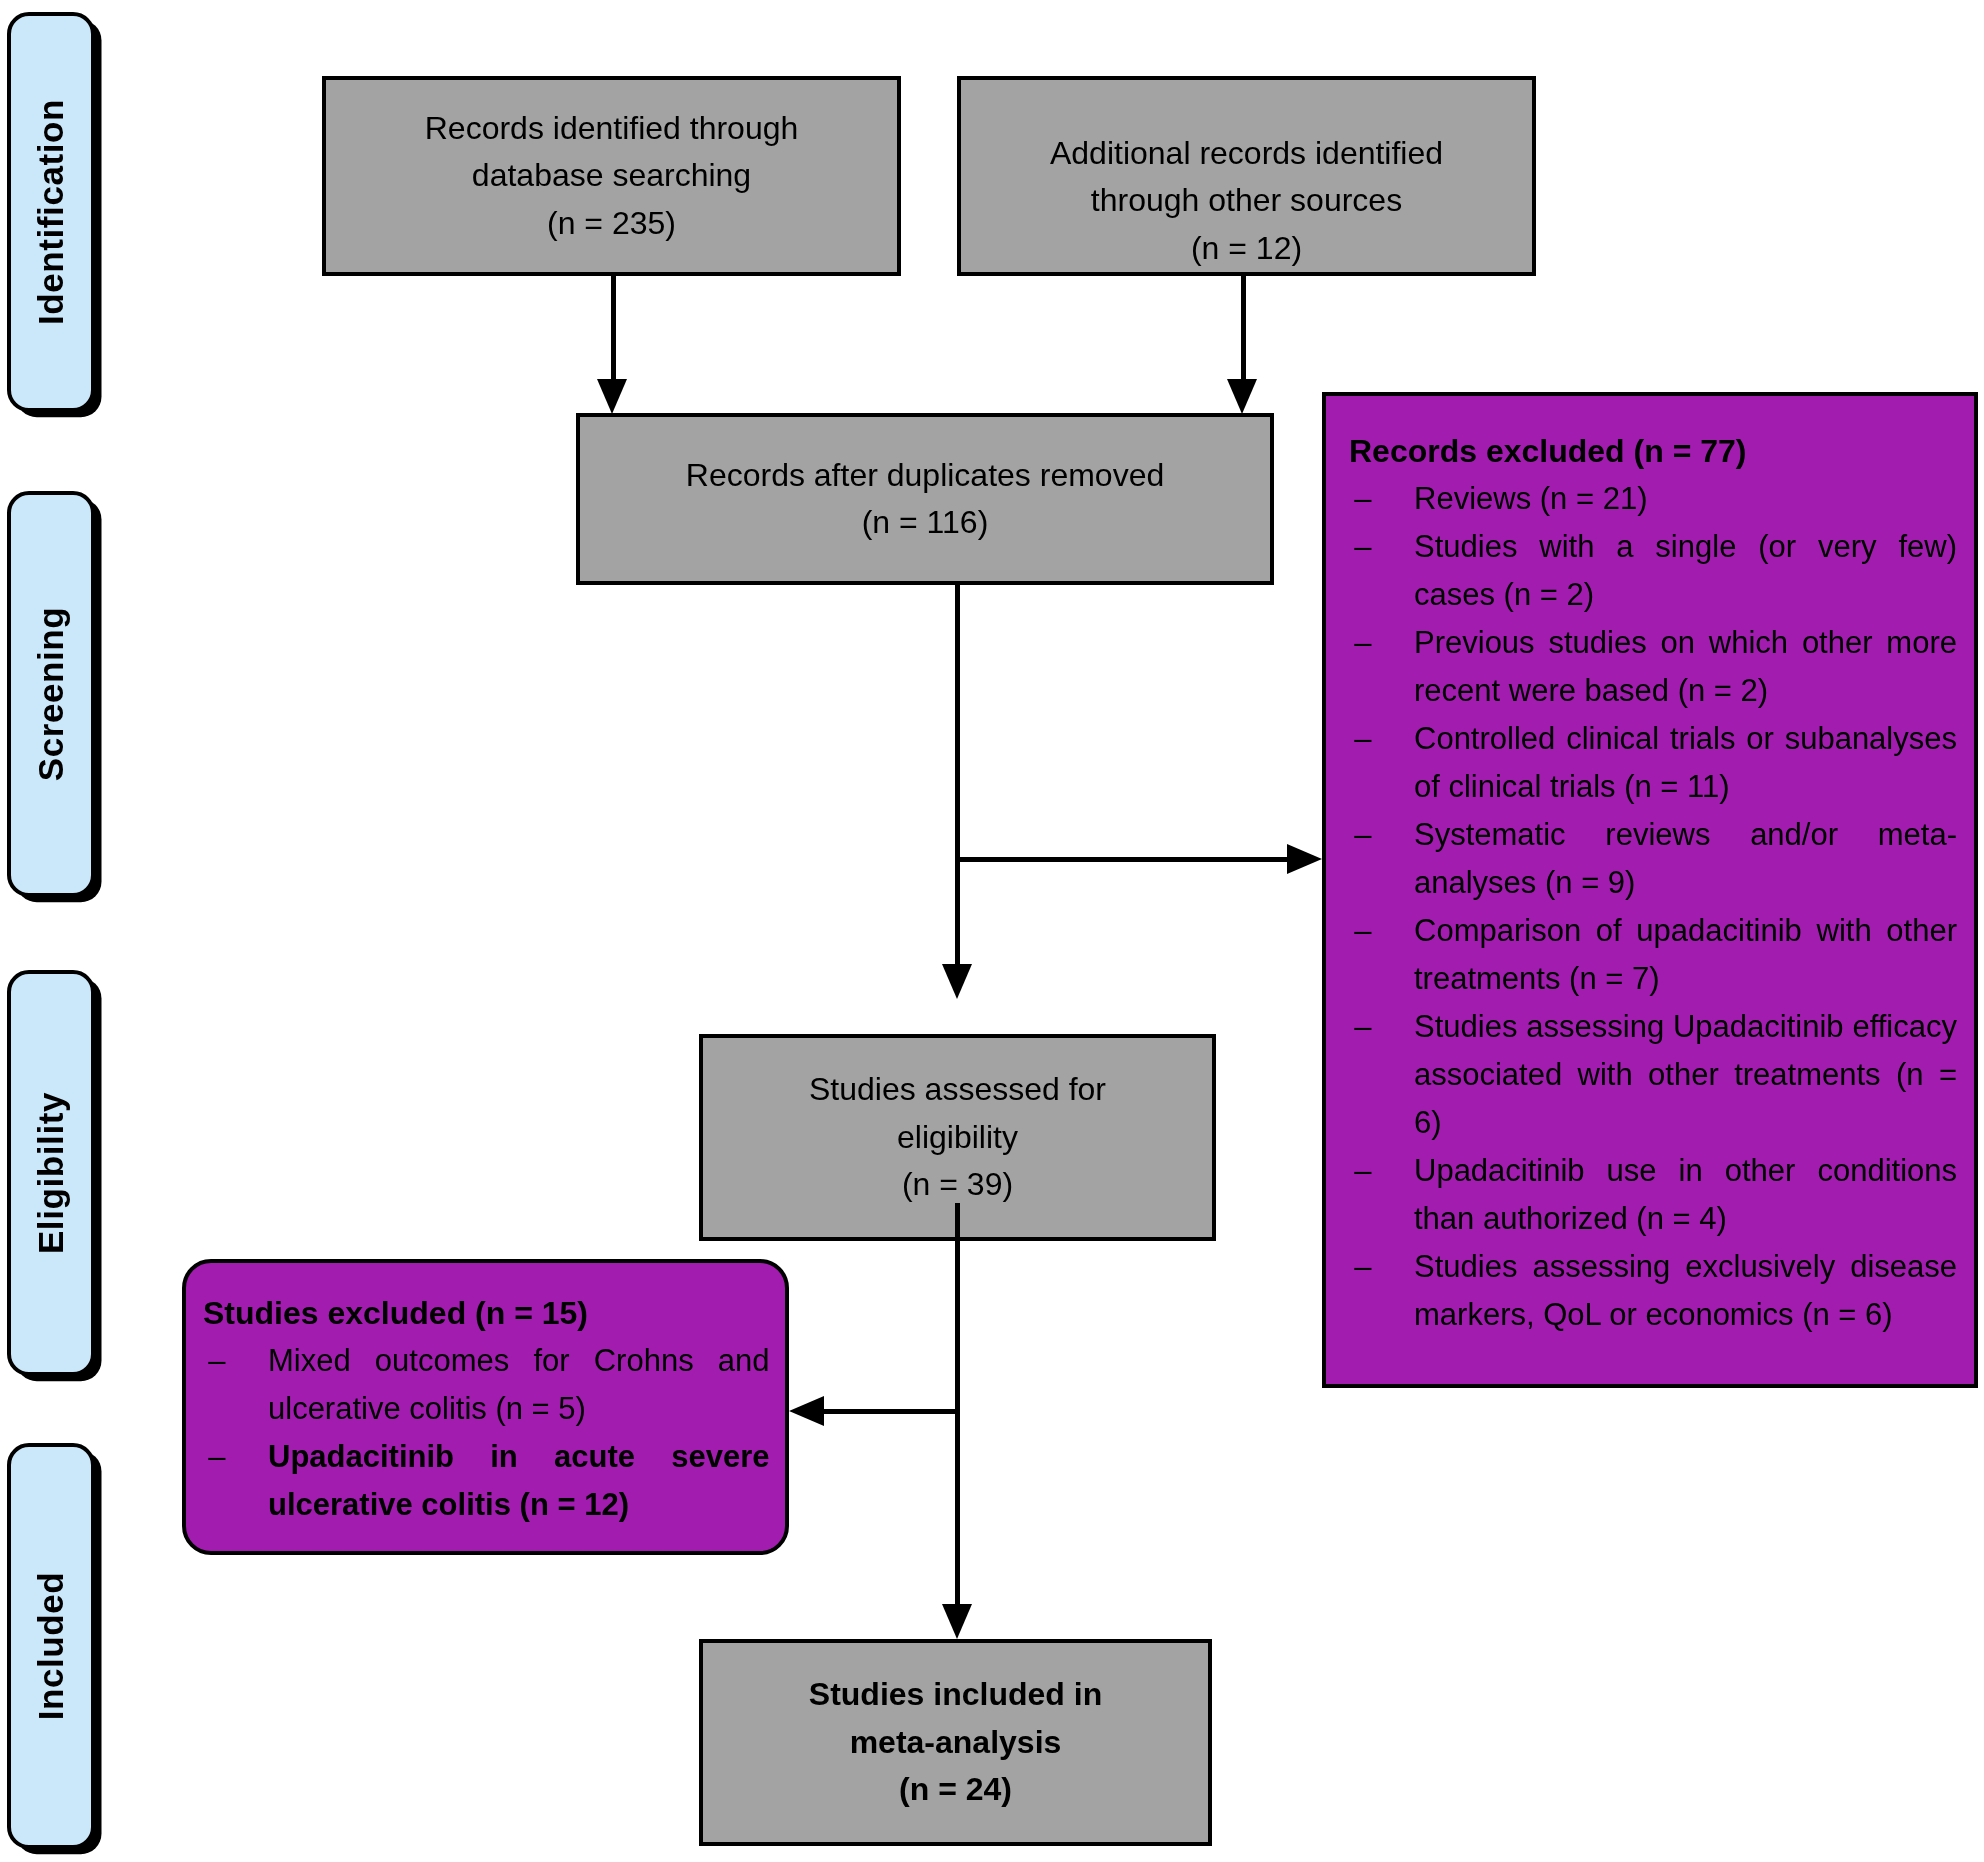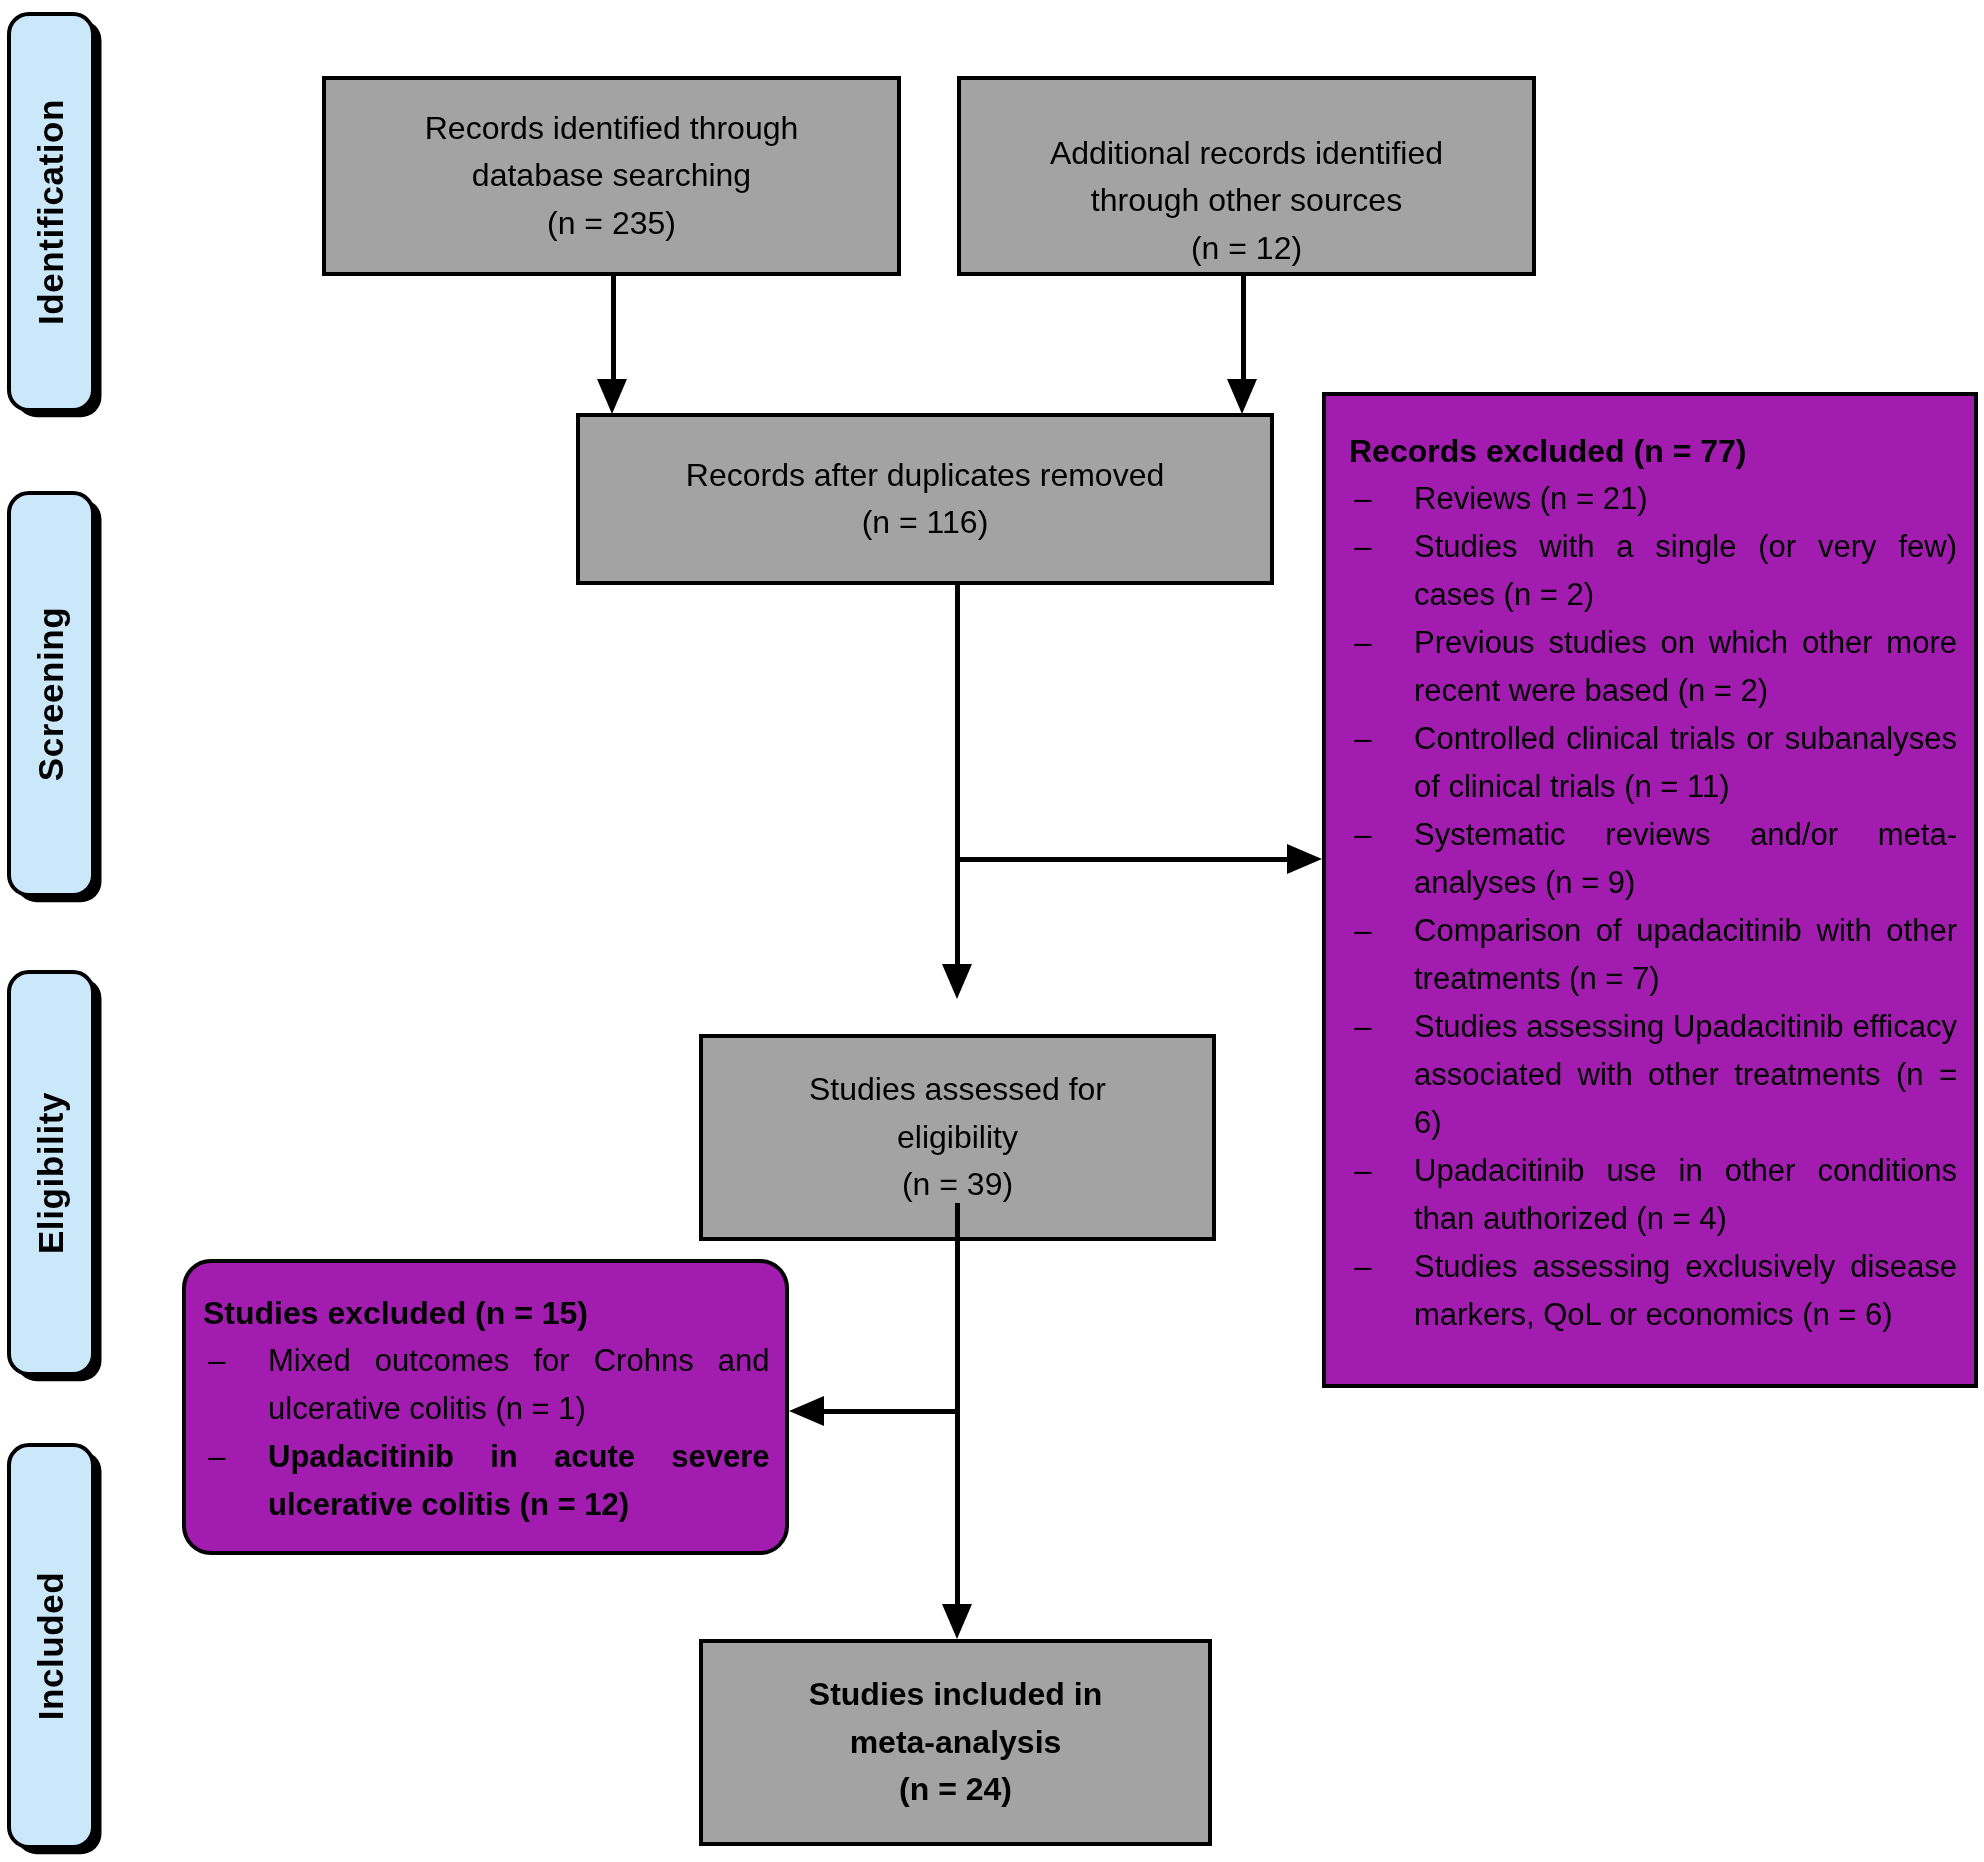--- a/index.html
+++ b/index.html
@@ -141,21 +141,21 @@
     <div class="exc-item">
       <span class="marker">–</span>
       <span class="itxt">Studies assessing exclusively disease markers, QoL or economics (n = 6)</span>
     </div>
   </div>
 
   <div id="studies-excluded" class="lbox" style="left:182px;top:1259px;width:607px;height:296px;">
     <div class="title">Studies excluded (n = 15)</div>
     <div class="exc-item">
       <span class="marker">–</span>
-      <span class="itxt">Mixed outcomes for Crohns and ulcerative colitis (n = 1)</span>
+      <span class="itxt">Mixed outcomes for Crohns and ulcerative colitis (n = 5)</span>
     </div>
     <div class="exc-item">
       <span class="marker">–</span>
       <span class="itxt bold">Upadacitinib in acute severe ulcerative colitis (n = 12)</span>
     </div>
   </div>
 
   <div class="shaft-v" style="left:611px;top:274px;height:107px;"></div>
   <div class="head-down" style="left:597px;top:379px;"></div>
 

